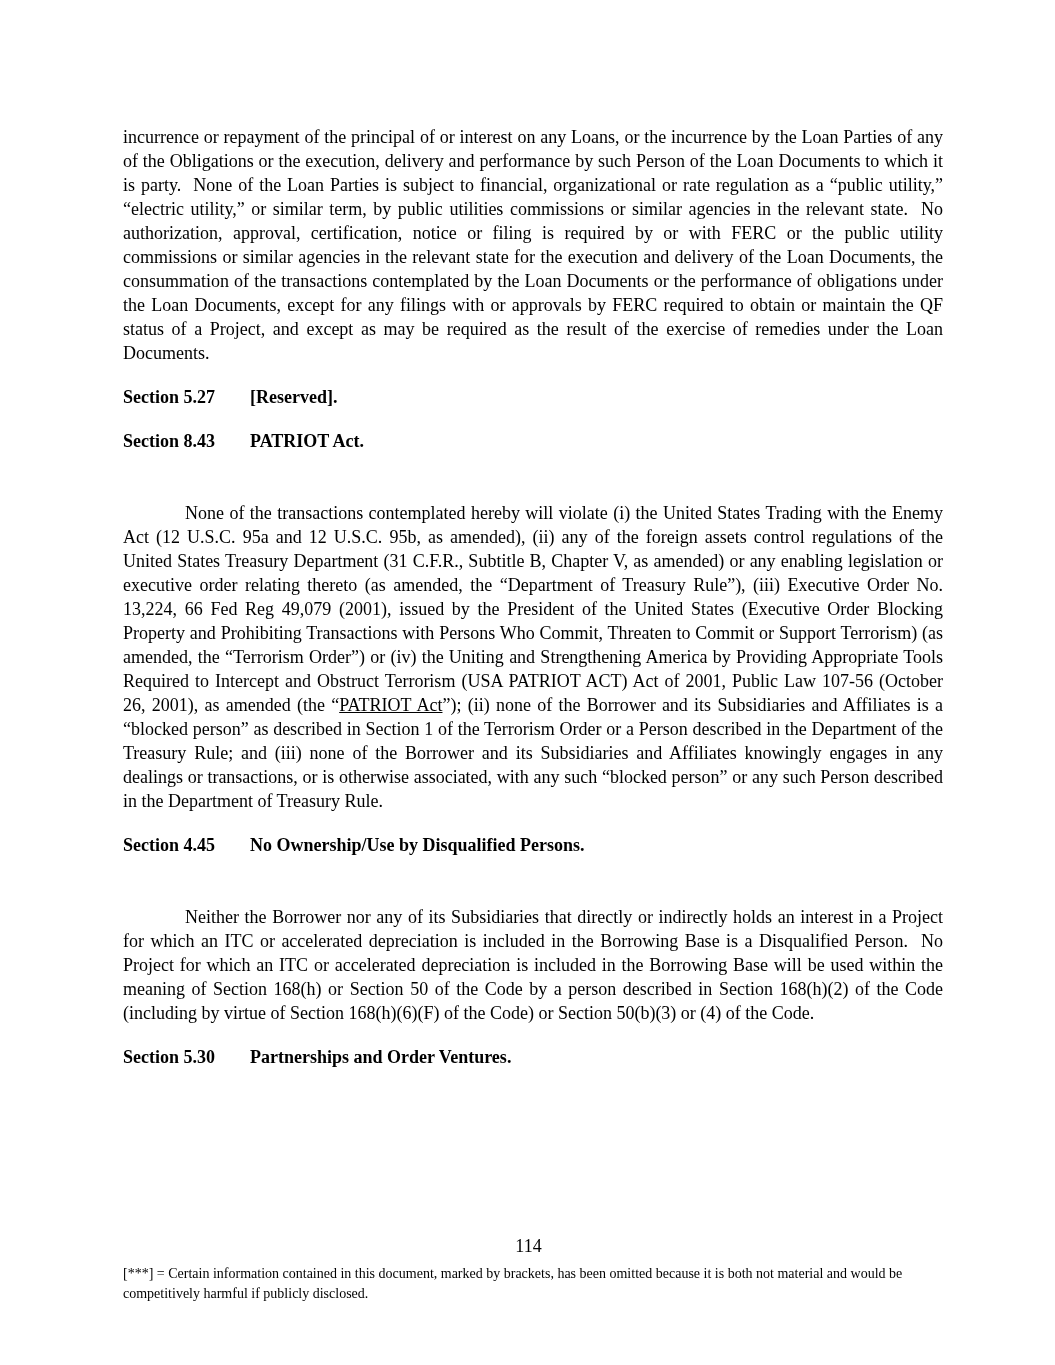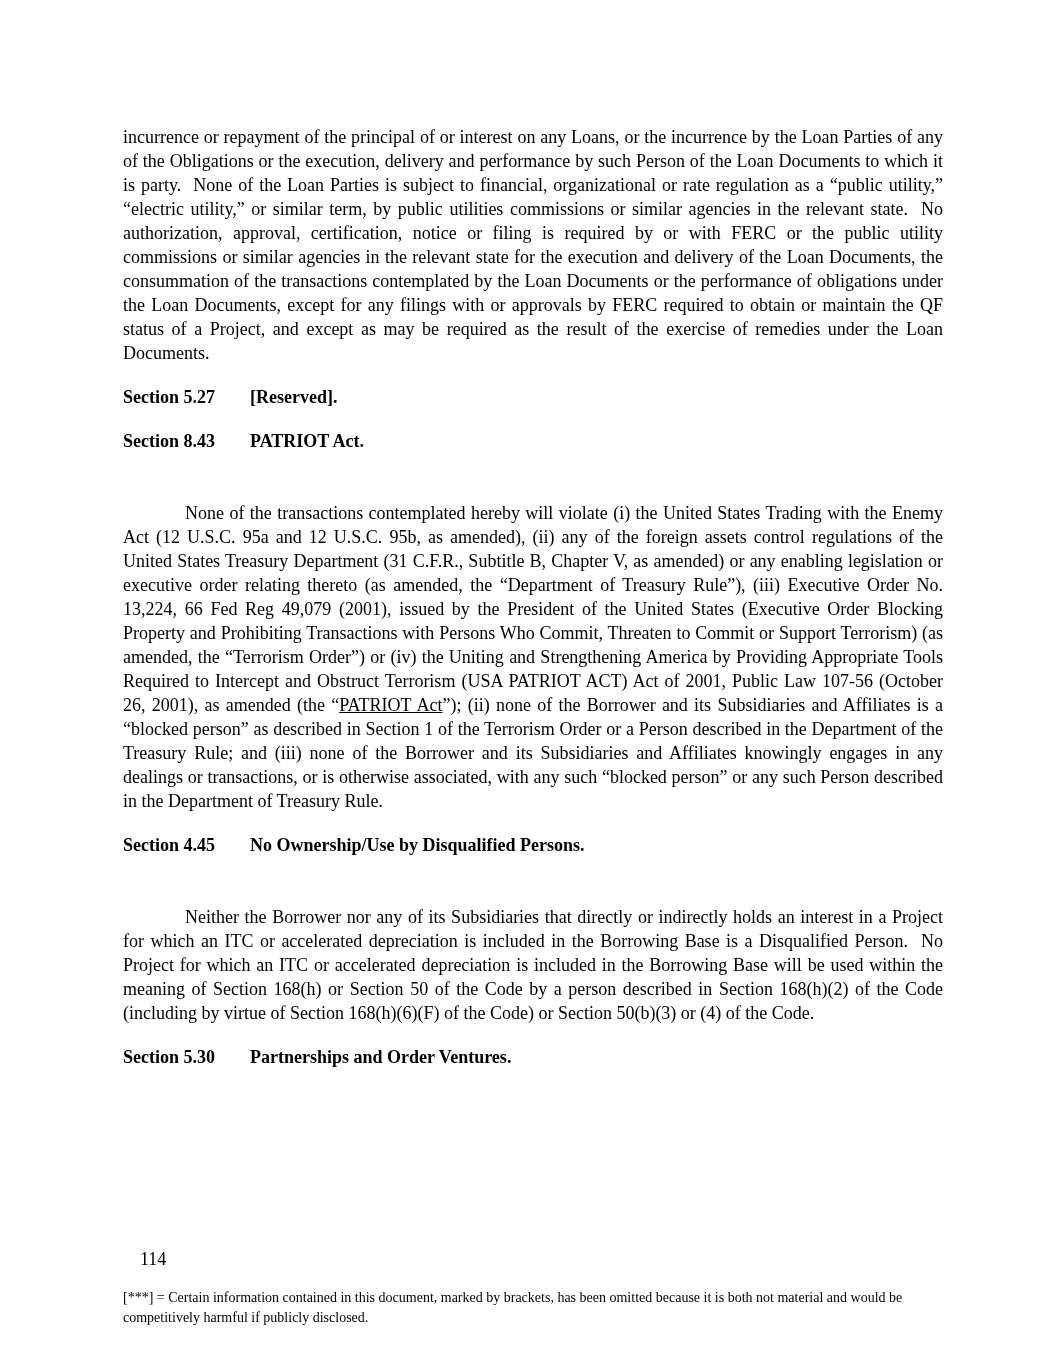--- a/index.html
+++ b/index.html
@@ -31,22 +31,22 @@
   .sec-num { display: inline-block; width: 127px; }
   .sec-title { }
   .inline-underline { text-decoration: underline; }
   .footer {
     position: absolute;
     left: 123px;
     right: 121px;
     top: 1230px;
   }
   .page-num {
-    text-align: left;
-    margin: 17px;
+    text-align: center;
+    margin: 4px;
     font-family: Liberation Serif, serif;
   }
   .footnote {
     margin: 6px 0 0 0;
     font-size: 14px;
     line-height: 20px;
     text-align: left;
   }
 </style>
 </head>

